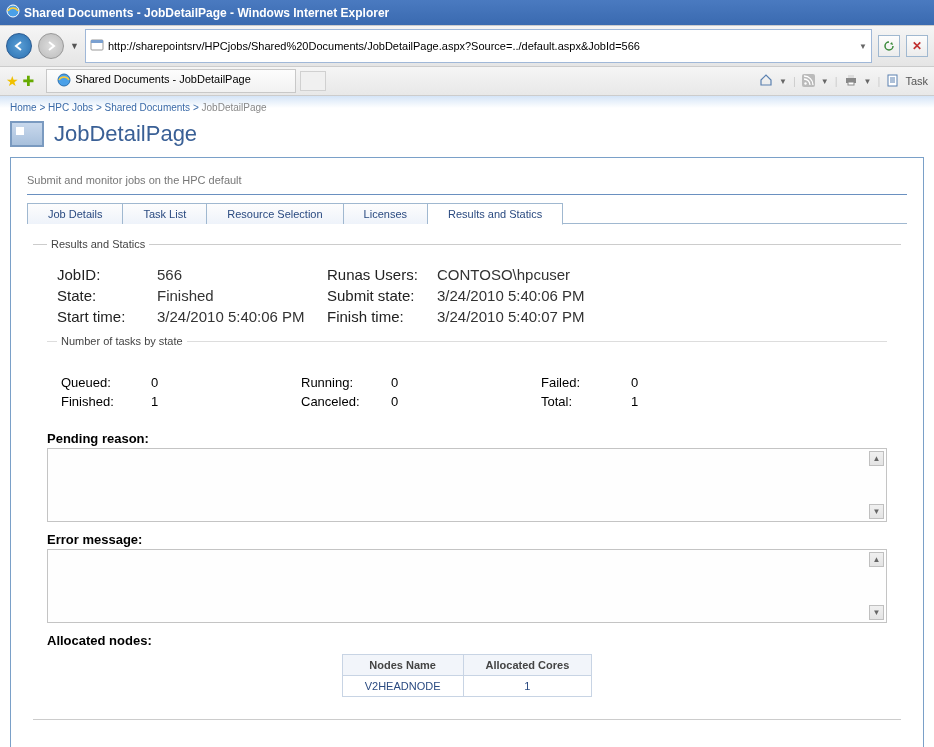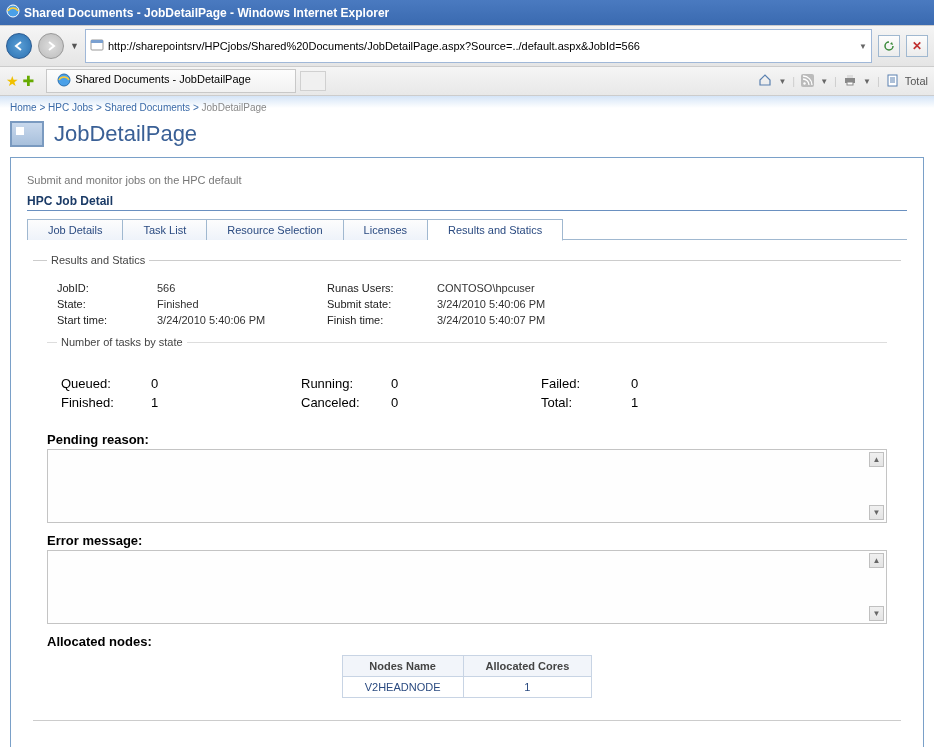--- a/index.html
+++ b/index.html
@@ -53,21 +53,21 @@
 .tabs .tab { border: 1px solid #a0b8d0; border-bottom: none; padding: 4px 20px; font-size: 11px; color: #2a4a80; background: linear-gradient(#fdfdfd,#eef3fa); cursor: pointer; margin-right: 0; }
 .tabs .tab + .tab { border-left: none; }
 .tabs .tab.active { background: #fff; font-weight: normal; position: relative; z-index: 2; border-bottom: 1px solid #fff; margin-bottom: -1px; }
 .tab-underline { border-bottom: 1px solid #a0b8d0; margin-top: -1px; }
 
 .tab-body { padding: 8px 6px; }
 
 fieldset.results { border: 1px solid #ccc; border-width: 1px 0 0 0; padding: 10px 14px 6px 14px; margin-top: 6px; }
 fieldset.results > legend { font-size: 11px; color: #444; padding: 0 4px; }
 
-.kv-grid { display: grid; grid-template-columns: 100px 170px 110px 170px; row-gap: 4px; font-size: 11px; color: #333; margin: 6px 0 10px 10px; }
+.kv-grid { display: grid; grid-template-columns: 100px 170px 110px 170px; row-gap: 4px; font-size: 15px; color: #333; margin: 6px 0 10px 10px; }
 .kv-grid .lbl { color: #222; }
 
 fieldset.tasks { border: 1px solid #ddd; border-width: 1px 0 0 0; padding: 8px 0 10px 0; margin: 6px 0 12px 0; }
 fieldset.tasks > legend { font-size: 11px; color: #444; padding: 0 4px; margin-left: 10px; }
 .task-grid { display: grid; grid-template-columns: 90px 150px 90px 150px 90px 120px; row-gap: 4px; font-size: 13px; margin-left: 14px; margin-top: 20px; }
 
 .msg-label { font-weight: bold; font-size: 13px; margin: 6px 0 2px 0; }
 .msg-box { border: 1px solid #c4c4c4; background: #fefefe; height: 74px; position: relative; margin-bottom: 10px; }
 .scroll-stub { position: absolute; right: 2px; width: 15px; background: linear-gradient(#f0f0f0,#e4e4e4); border: 1px solid #c0c0c0; height: 15px; display:flex; align-items:center; justify-content:center; font-size: 8px; color:#666; }
 .scroll-up { top: 2px; }
@@ -159,40 +159,39 @@
           <rect x="4" y="9" width="6" height="3" fill="#fff" stroke="#888"></rect>
         </svg></span>
       <span class="dd-caret">▼</span>
     <span class="sep">|</span>
     <span><svg width="13" height="13" viewBox="0 0 13 13">
           <rect x="2" y="1" width="9" height="11" fill="#fff" stroke="#5a80b0"></rect>
           <line x1="4" y1="4" x2="9" y2="4" stroke="#5a80b0"></line>
           <line x1="4" y1="6" x2="9" y2="6" stroke="#5a80b0"></line>
           <line x1="4" y1="8" x2="9" y2="8" stroke="#5a80b0"></line>
         </svg></span>
-    <span>Total</span>
+    <span>Task</span>
   </div>
 </div>
 
 <div class="content-wrap">
   <div class="breadcrumb">
     <a href="#">Home</a> &gt;
     <a href="#">HPC Jobs</a> &gt;
     <a href="#">Shared Documents</a> &gt;
     <span class="cur">JobDetailPage</span>
   </div>
 
   <div class="page-hdr">
     <div class="page-hdr-icon"></div>
     <h1>JobDetailPage</h1>
   </div>
 
   <div class="outer-panel">
     <div class="panel-subtitle">Submit and monitor jobs on the HPC default</div>
-    <div class="panel-heading">HPC Job Detail</div>
     <hr class="hr-blue">
 
     <div class="tabs">
       <div class="tab">Job Details</div>
       <div class="tab">Task List</div>
       <div class="tab">Resource Selection</div>
       <div class="tab">Licenses</div>
       <div class="tab active">Results and Statics</div>
     </div>
     <div class="tab-underline"></div>

